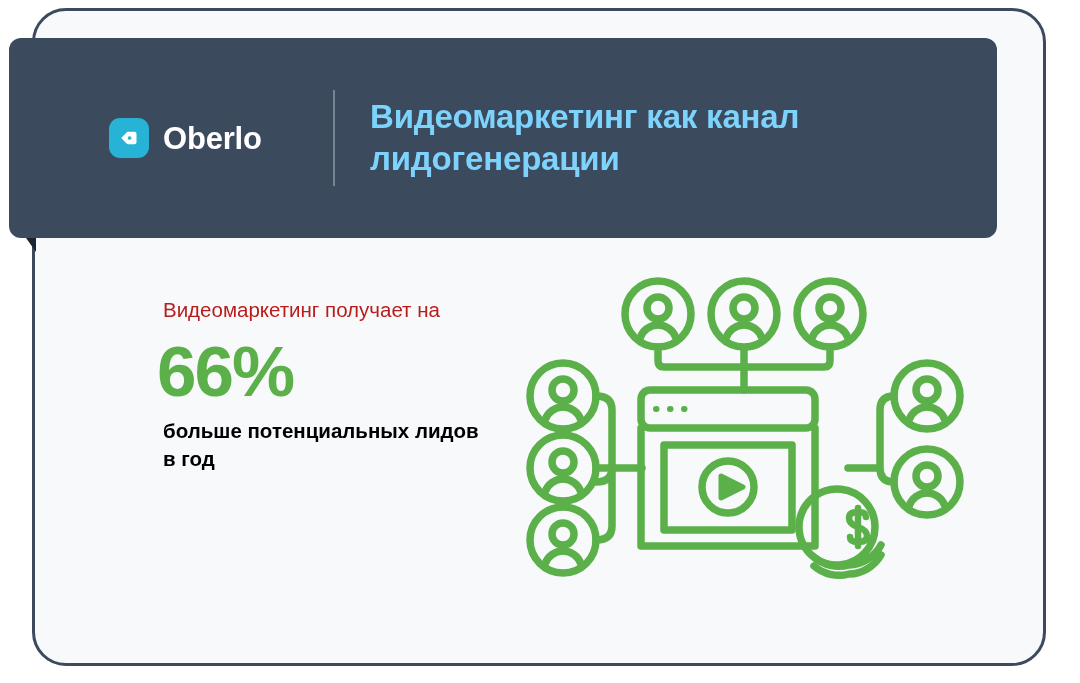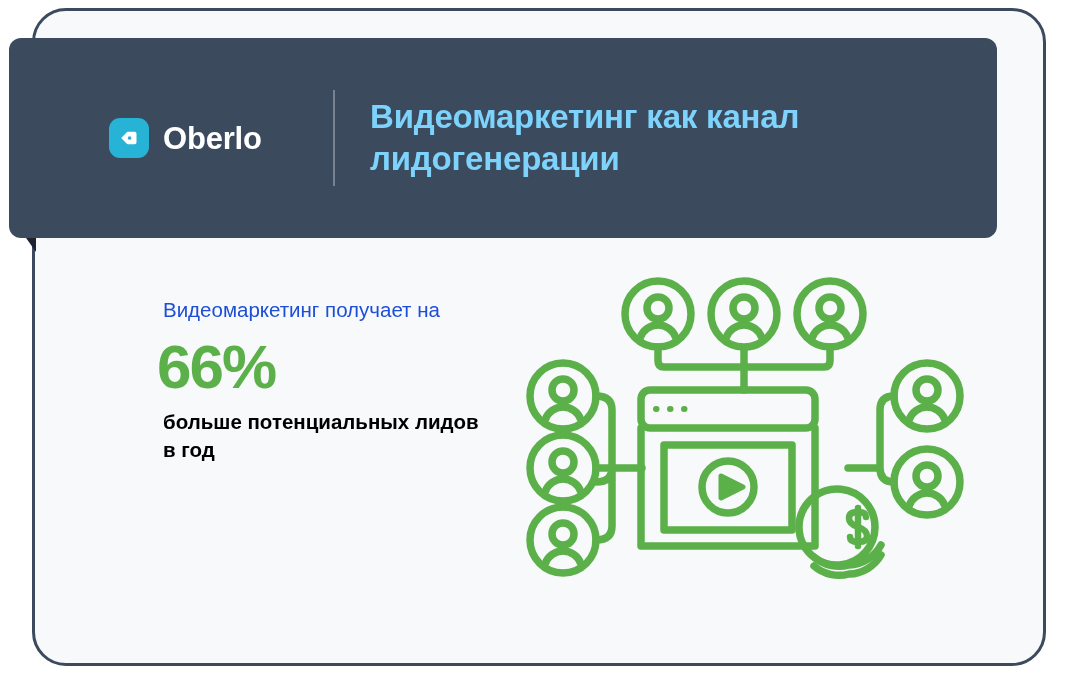--- a/index.html
+++ b/index.html
@@ -112,30 +112,30 @@
   
   .stat {
     position: absolute;
     left: 163px;
     top: 296px;
     width: 330px;
     z-index: 2;
   }
 
   .stat-lead {
-    color: #1d4ed8;
+    color: #b91c1c;
     font-size: 20.5px;
     font-weight: 400;
     line-height: 1.38;
     margin: 0;
   }
 
   .stat-number {
     color: #5bb04a;
-    font-size: 62px;
+    font-size: 71px;
     font-weight: 700;
     line-height: 1;
     letter-spacing: -2px;
     margin: 12px 0 10px -6px;
   }
 
   .stat-caption {
     color: #000000;
     font-size: 20.5px;
     font-weight: 700;

